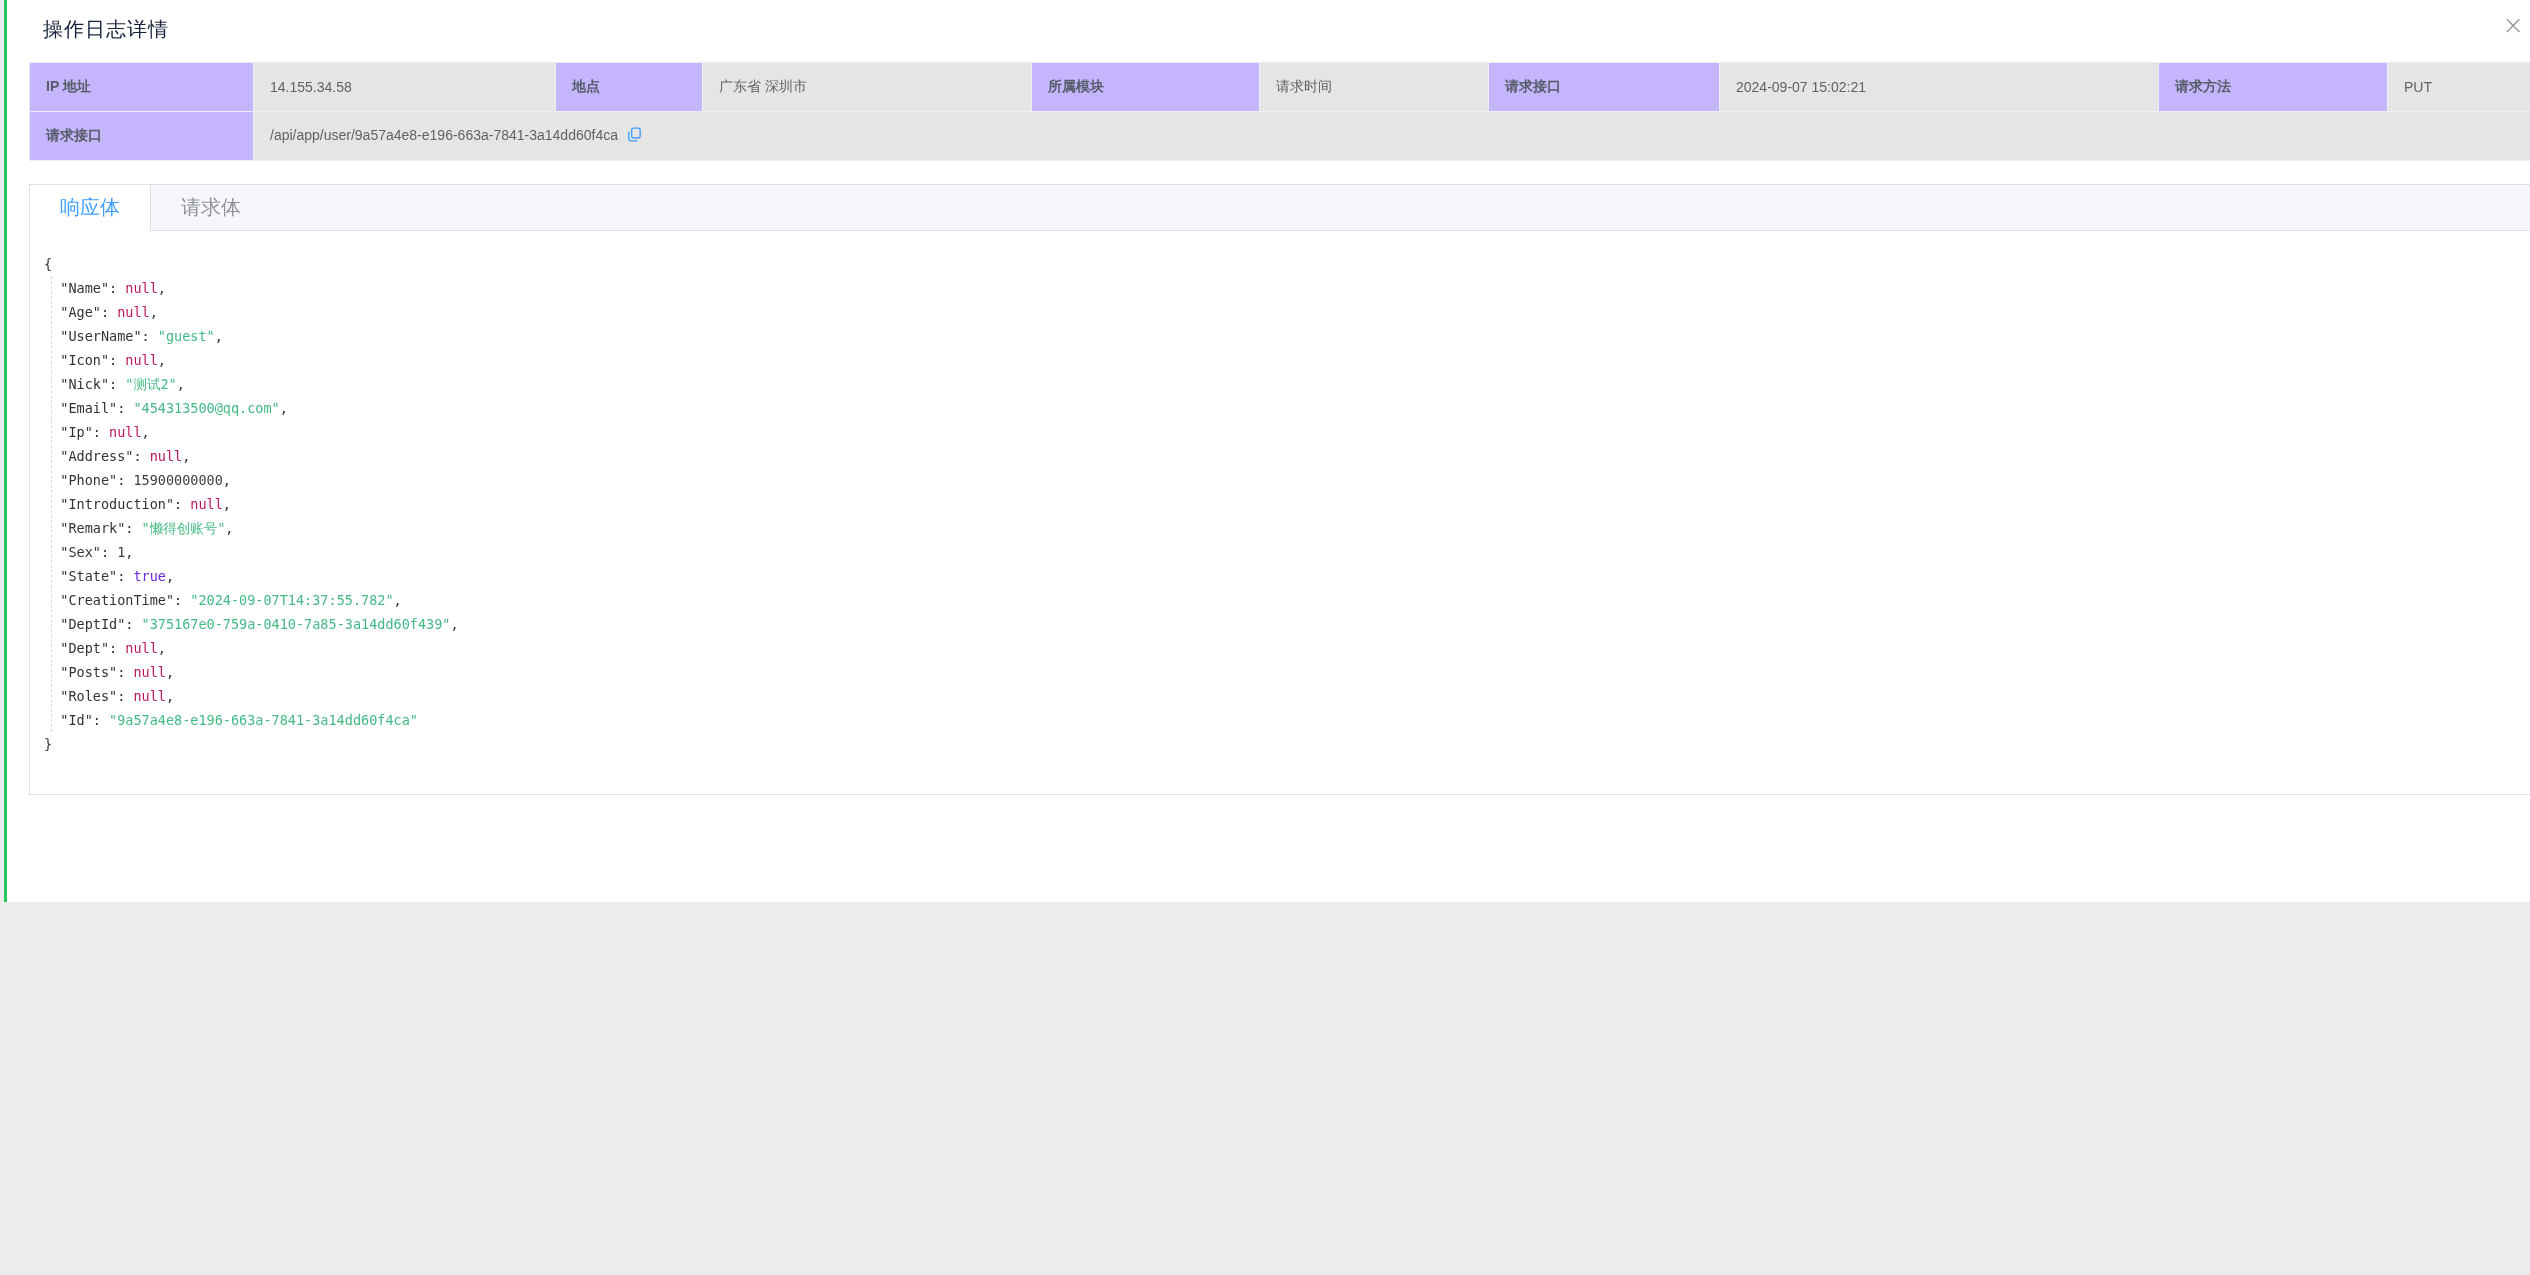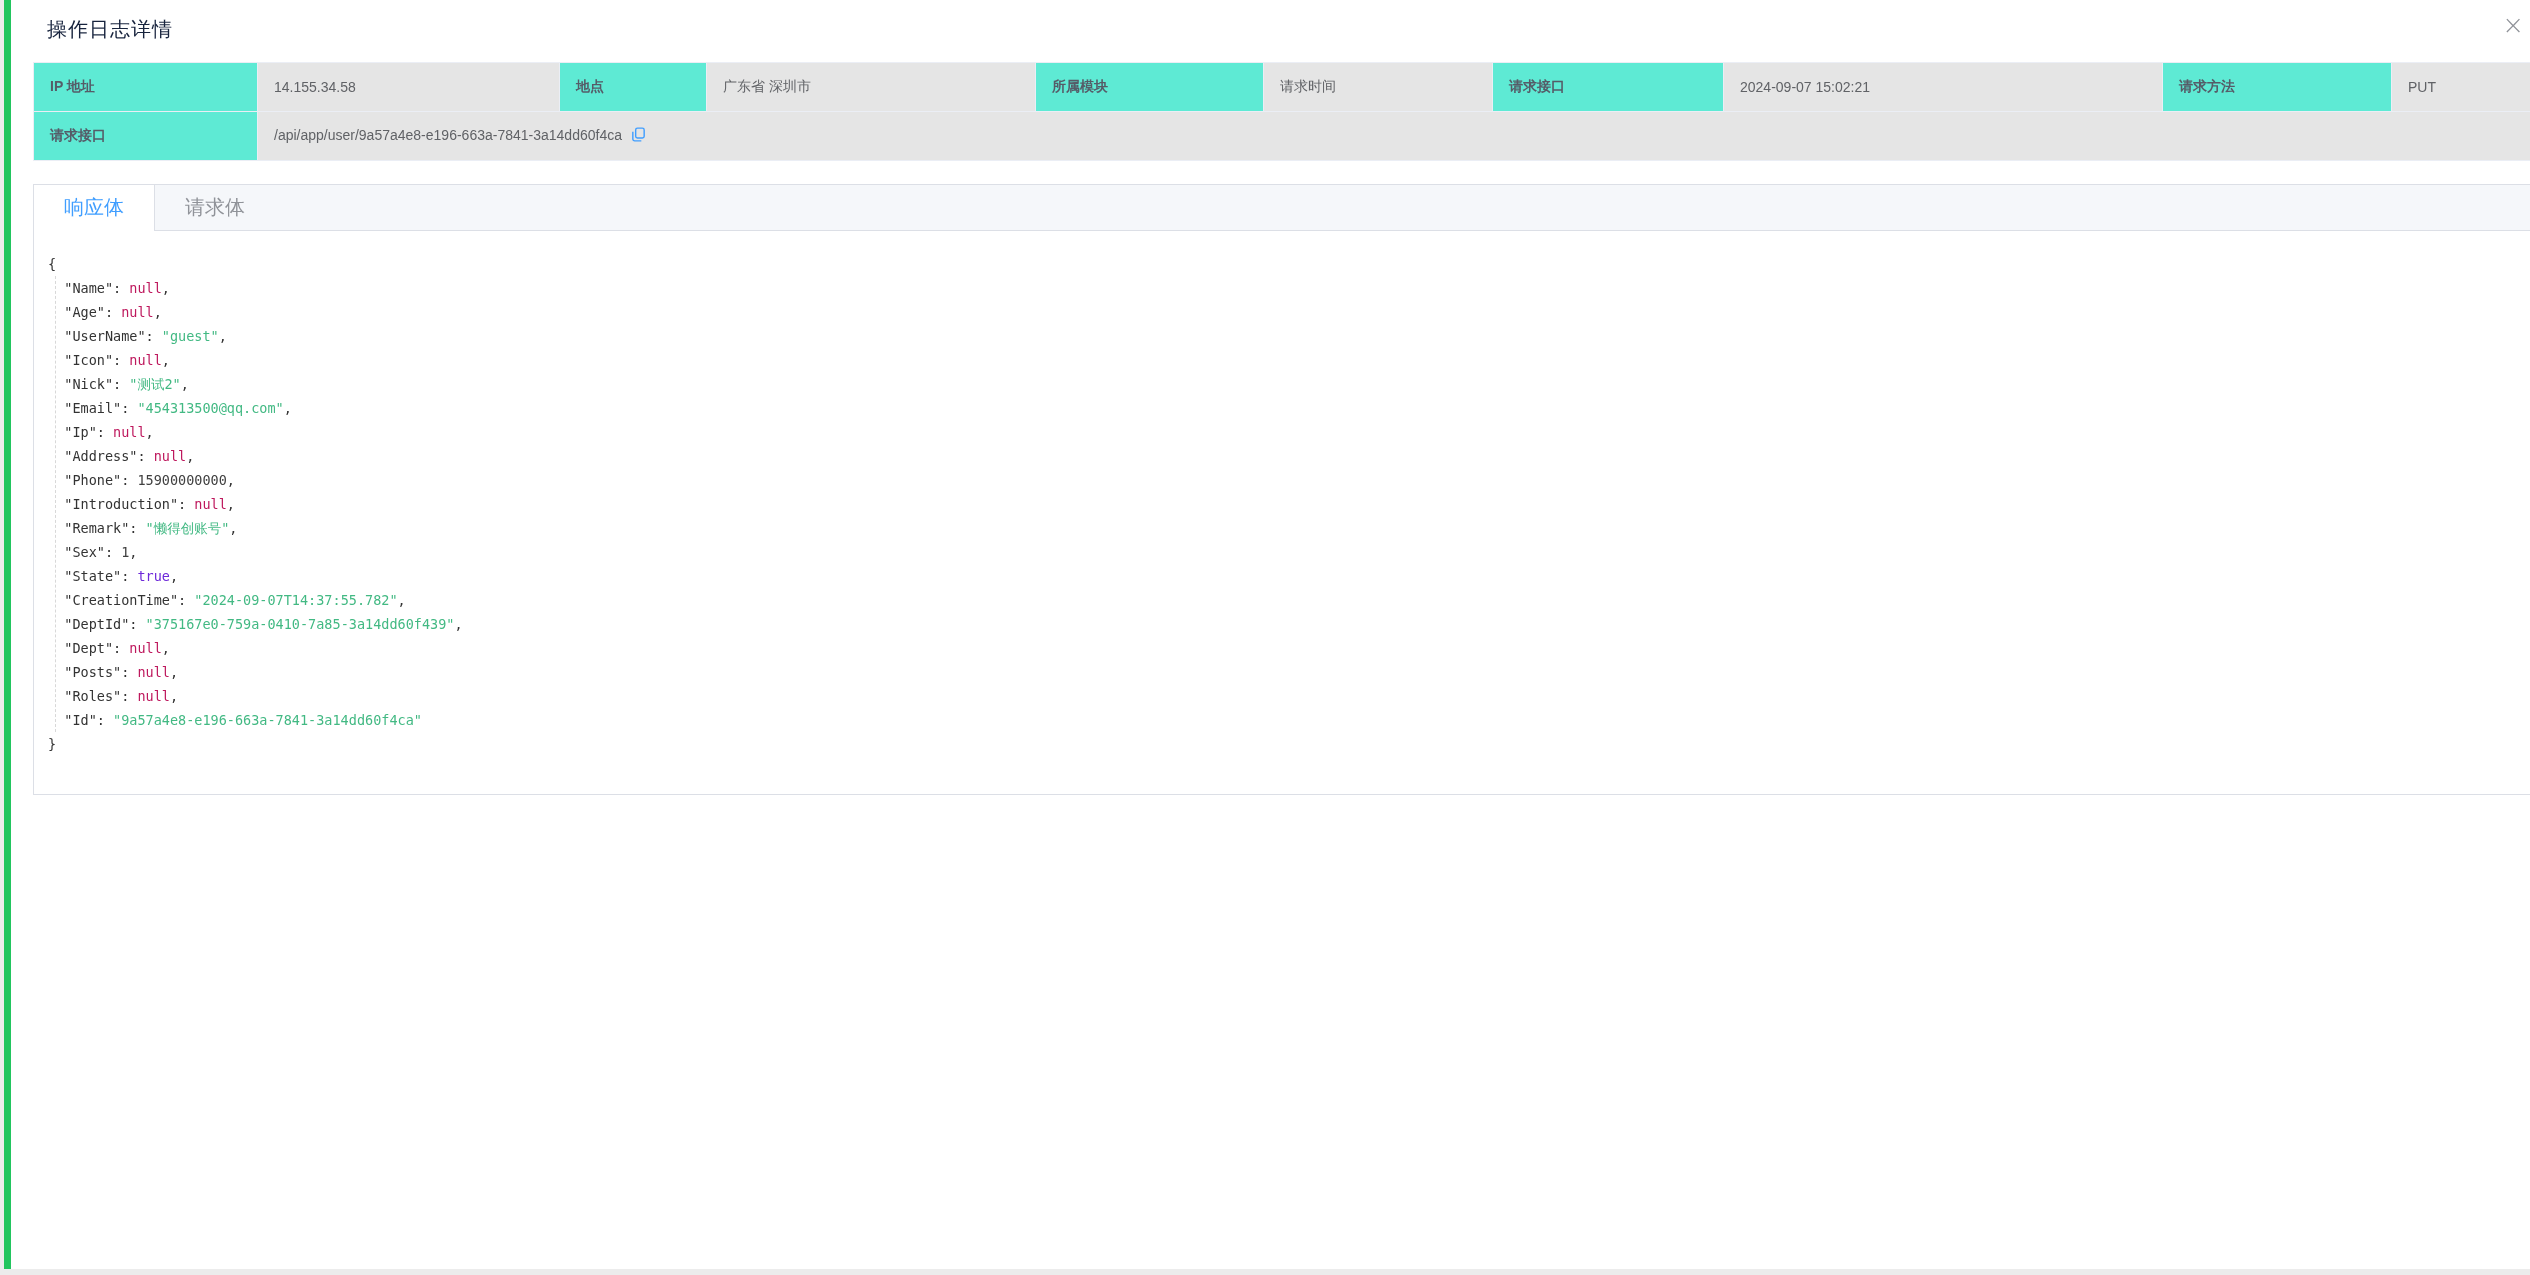--- a/index.html
+++ b/index.html
@@ -3,22 +3,22 @@
 <meta charset="utf-8">
 <style>
   html,body{margin:0;padding:0;overflow:hidden;}
   body{
     width:2530px;height:1275px;position:relative;
     background:#ececec;
     font-family:"Liberation Sans",sans-serif;
     -webkit-font-smoothing:antialiased;
   }
   .drawer{
-    position:absolute;left:4px;top:0;width:2526px;height:1269px;
-    background:#ffffff;border-left:7px solid #22c55e;
+    position:absolute;left:4px;top:0;width:2526px;height:902px;
+    background:#ffffff;border-left:3px solid #22c55e;
     box-sizing:border-box;overflow:hidden;
   }
   .dialog-title{
     position:absolute;left:36px;top:16px;
     font-size:20px;color:#17233d;font-weight:400;
     letter-spacing:1px;
   }
   .close-btn{
     position:absolute;top:12px;right:6px;
     font-size:26px;color:#909399;line-height:1;
@@ -30,21 +30,21 @@
     position:absolute;left:22px;top:62px;
     width:2548px;
     border-collapse:collapse;table-layout:fixed;
     font-size:14px;
   }
   .desc-table td{
     border:1px solid #ebeef5;
     height:49px;padding:0 16px;box-sizing:border-box;
     overflow:hidden;white-space:nowrap;
   }
-  td.lbl{background:#5eead4;font-weight:700;color:#555c68;}
+  td.lbl{background:#c4b5fd;font-weight:700;color:#555c68;}
   td.val{color:#606266;background:#e5e5e5;}
   .copy-icon{
     display:inline-block;vertical-align:-3px;margin-left:8px;cursor:pointer;
   }
   
   .tabs-card{
     position:absolute;left:22px;top:184px;
     width:2548px;height:611px;
     border:1px solid #dcdfe6;box-sizing:border-box;
     background:#ffffff;

